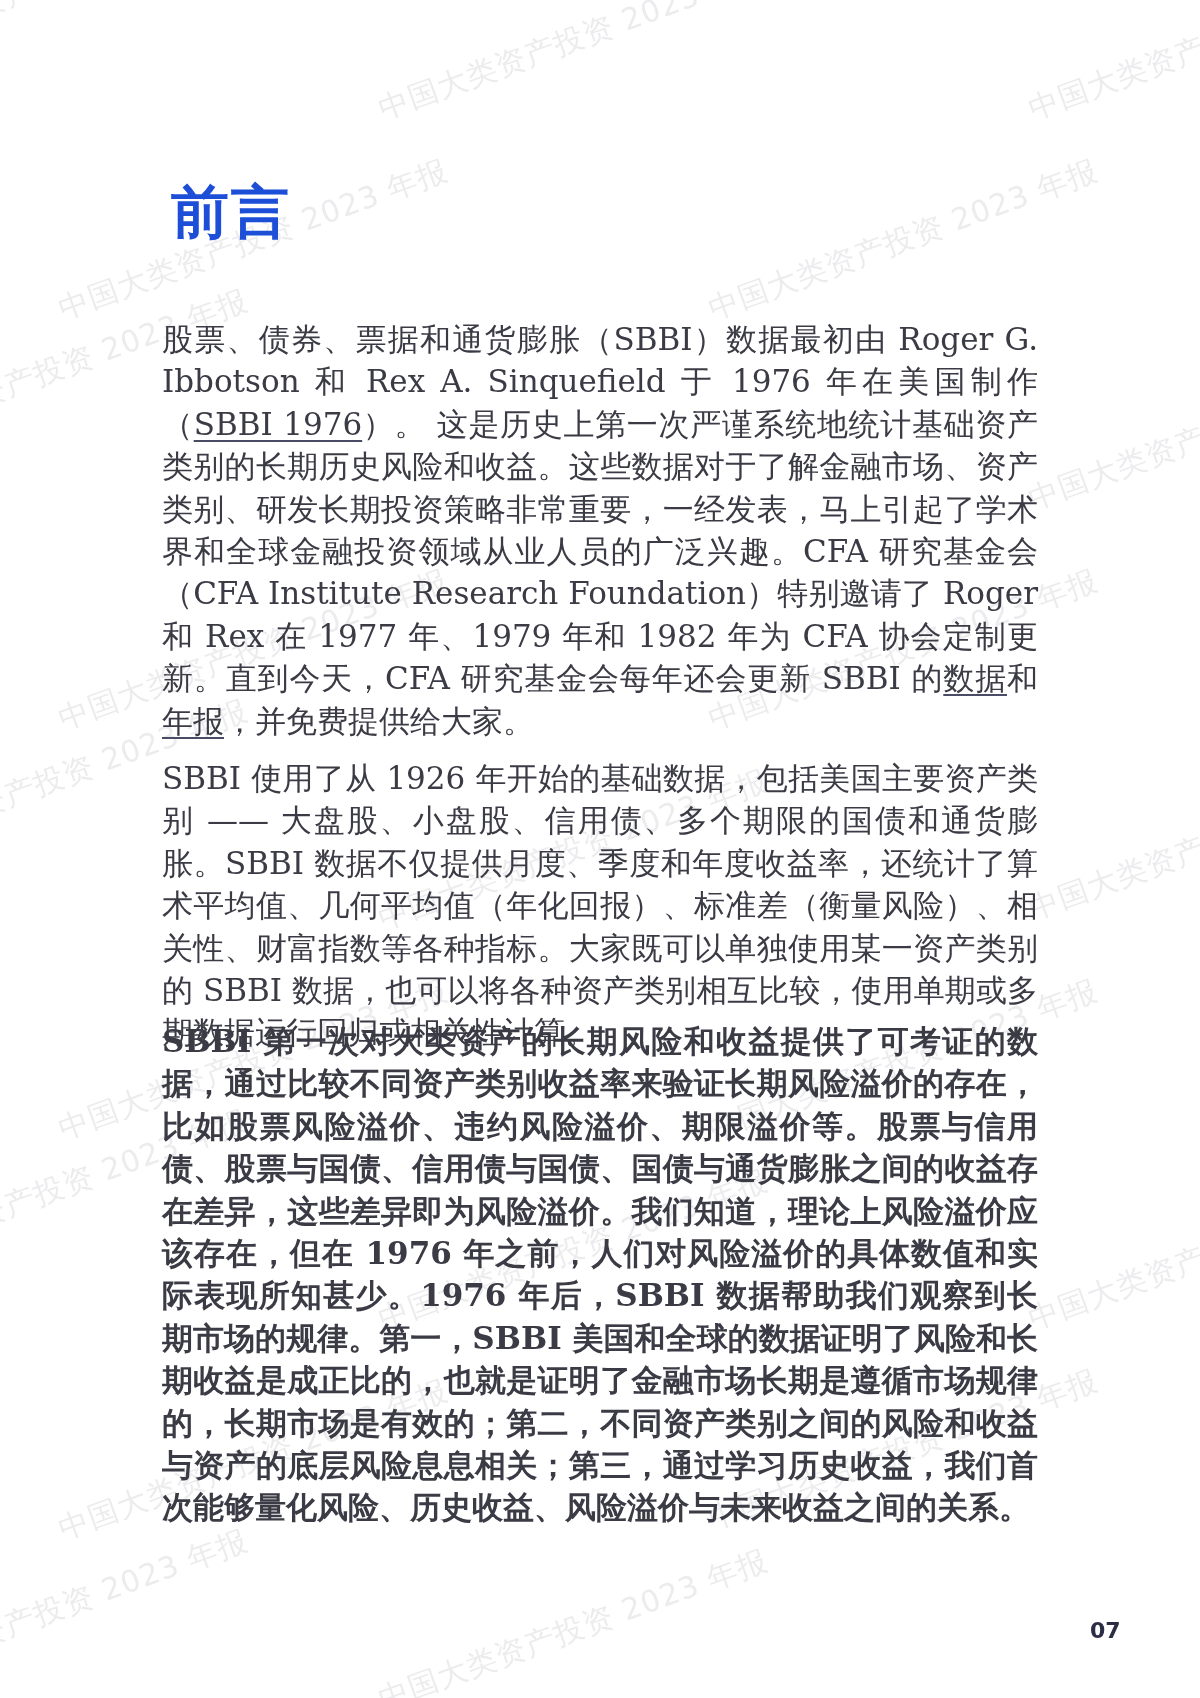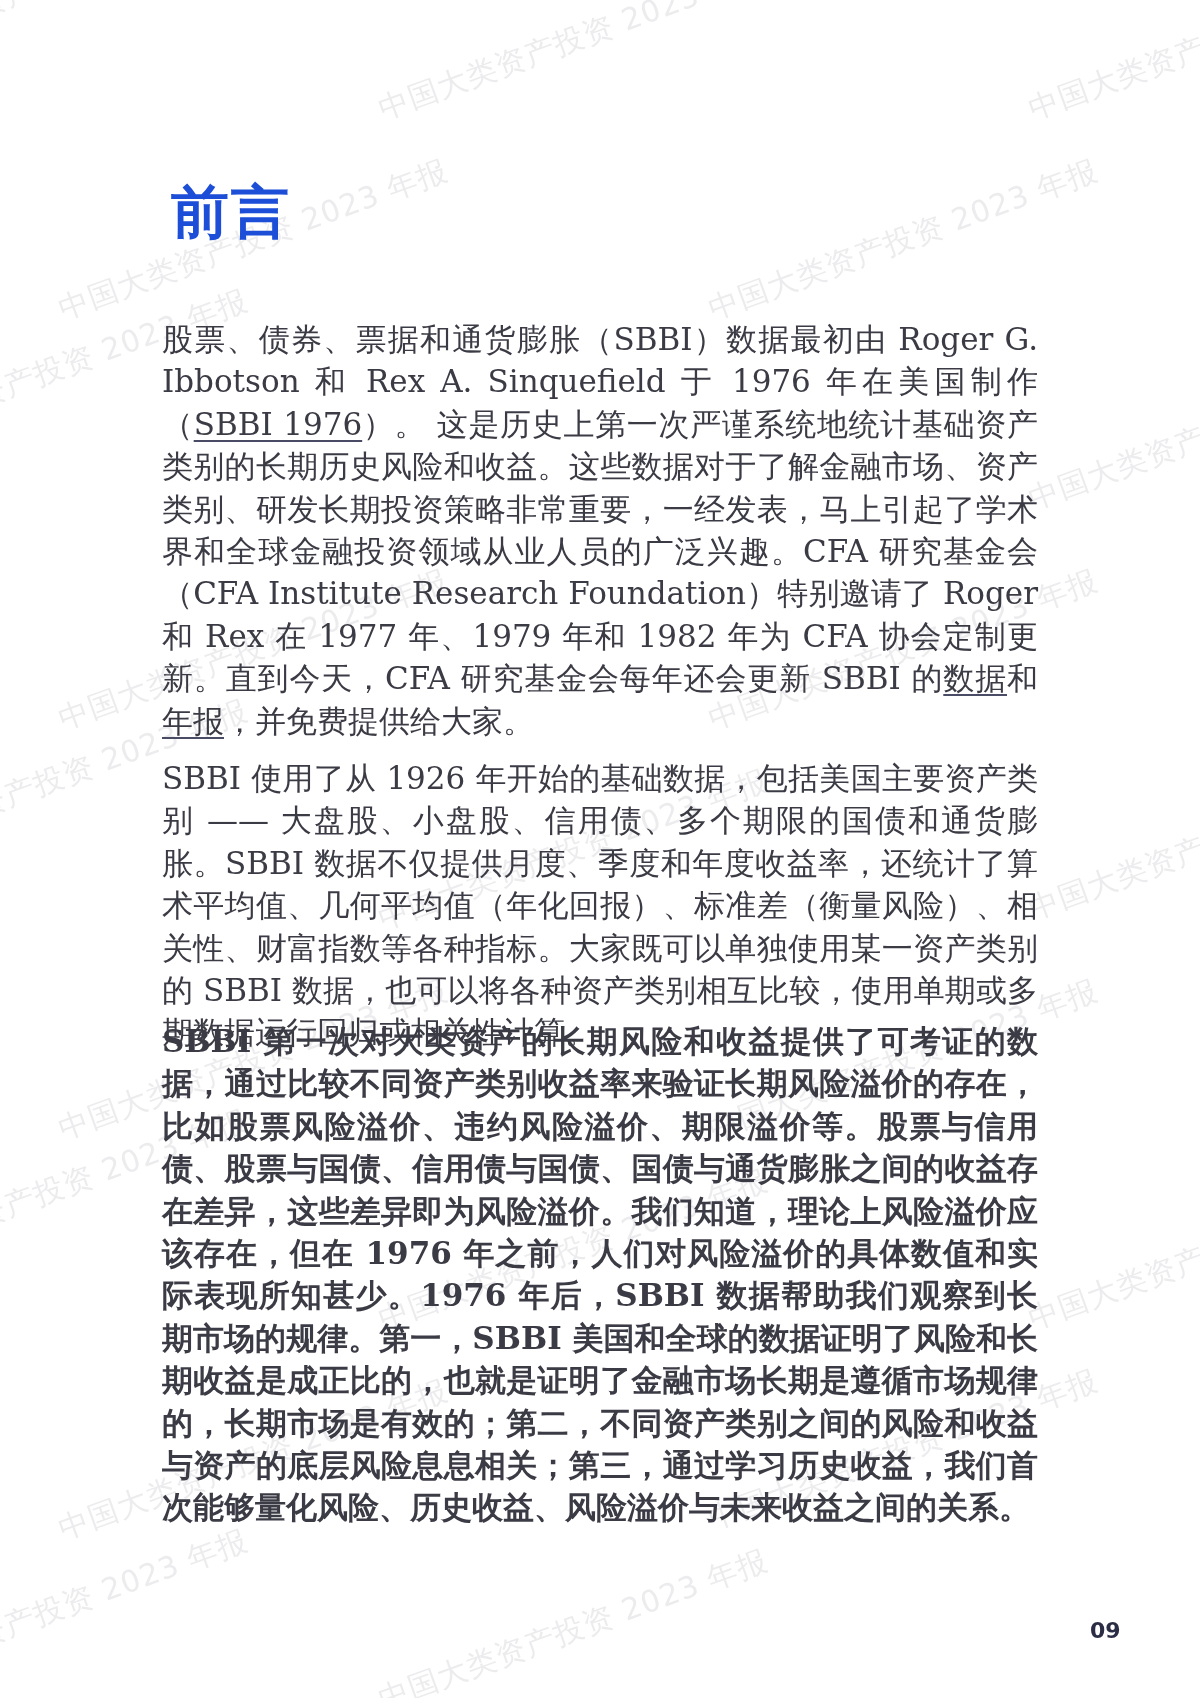--- a/index.html
+++ b/index.html
@@ -113,13 +113,13 @@
 <div class="page">
   <h1 class="title">前言</h1>
 
   <p class="para p1"><span>股票、债券、票据和通货膨胀（SBBI）数据最初由 Roger G. Ibbotson 和 Rex A. Sinquefield 于 1976 年在美国制作（</span><a class="link">SBBI 1976</a><span>）。 这是历史上第一次严谨系统地统计基础资产类别的长期历史风险和收益。这些数据对于了解金融市场、资产类别、研发长期投资策略非常重要，一经发表，马上引起了学术界和全球金融投资领域从业人员的广泛兴趣。CFA 研究基金会（CFA Institute Research Foundation）特别邀请了 Roger 和 Rex 在 1977 年、1979 年和 1982 年为 CFA 协会定制更新。直到今天，CFA 研究基金会每年还会更新 SBBI 的</span><a class="link">数据</a><span>和</span><a class="link">年报</a><span>，并免费提供给大家。</span></p>
 
   <p class="para p2">SBBI 使用了从 1926 年开始的基础数据，包括美国主要资产类别 —— 大盘股、小盘股、信用债、多个期限的国债和通货膨胀。SBBI 数据不仅提供月度、季度和年度收益率，还统计了算术平均值、几何平均值（年化回报）、标准差（衡量风险）、相关性、财富指数等各种指标。大家既可以单独使用某一资产类别的 SBBI 数据，也可以将各种资产类别相互比较，使用单期或多期数据运行回归或相关性计算。</p>
 
   <p class="para p3">SBBI 第一次对大类资产的长期风险和收益提供了可考证的数据，通过比较不同资产类别收益率来验证长期风险溢价的存在，比如股票风险溢价、违约风险溢价、期限溢价等。股票与信用债、股票与国债、信用债与国债、国债与通货膨胀之间的收益存在差异，这些差异即为风险溢价。我们知道，理论上风险溢价应该存在，但在 1976 年之前，人们对风险溢价的具体数值和实际表现所知甚少。1976 年后，SBBI 数据帮助我们观察到长期市场的规律。第一，SBBI 美国和全球的数据证明了风险和长期收益是成正比的，也就是证明了金融市场长期是遵循市场规律的，长期市场是有效的；第二，不同资产类别之间的风险和收益与资产的底层风险息息相关；第三，通过学习历史收益，我们首次能够量化风险、历史收益、风险溢价与未来收益之间的关系。</p>
 </div>
 
-<div class="page-num">09</div>
+<div class="page-num">07</div>
 
 </body></html>

